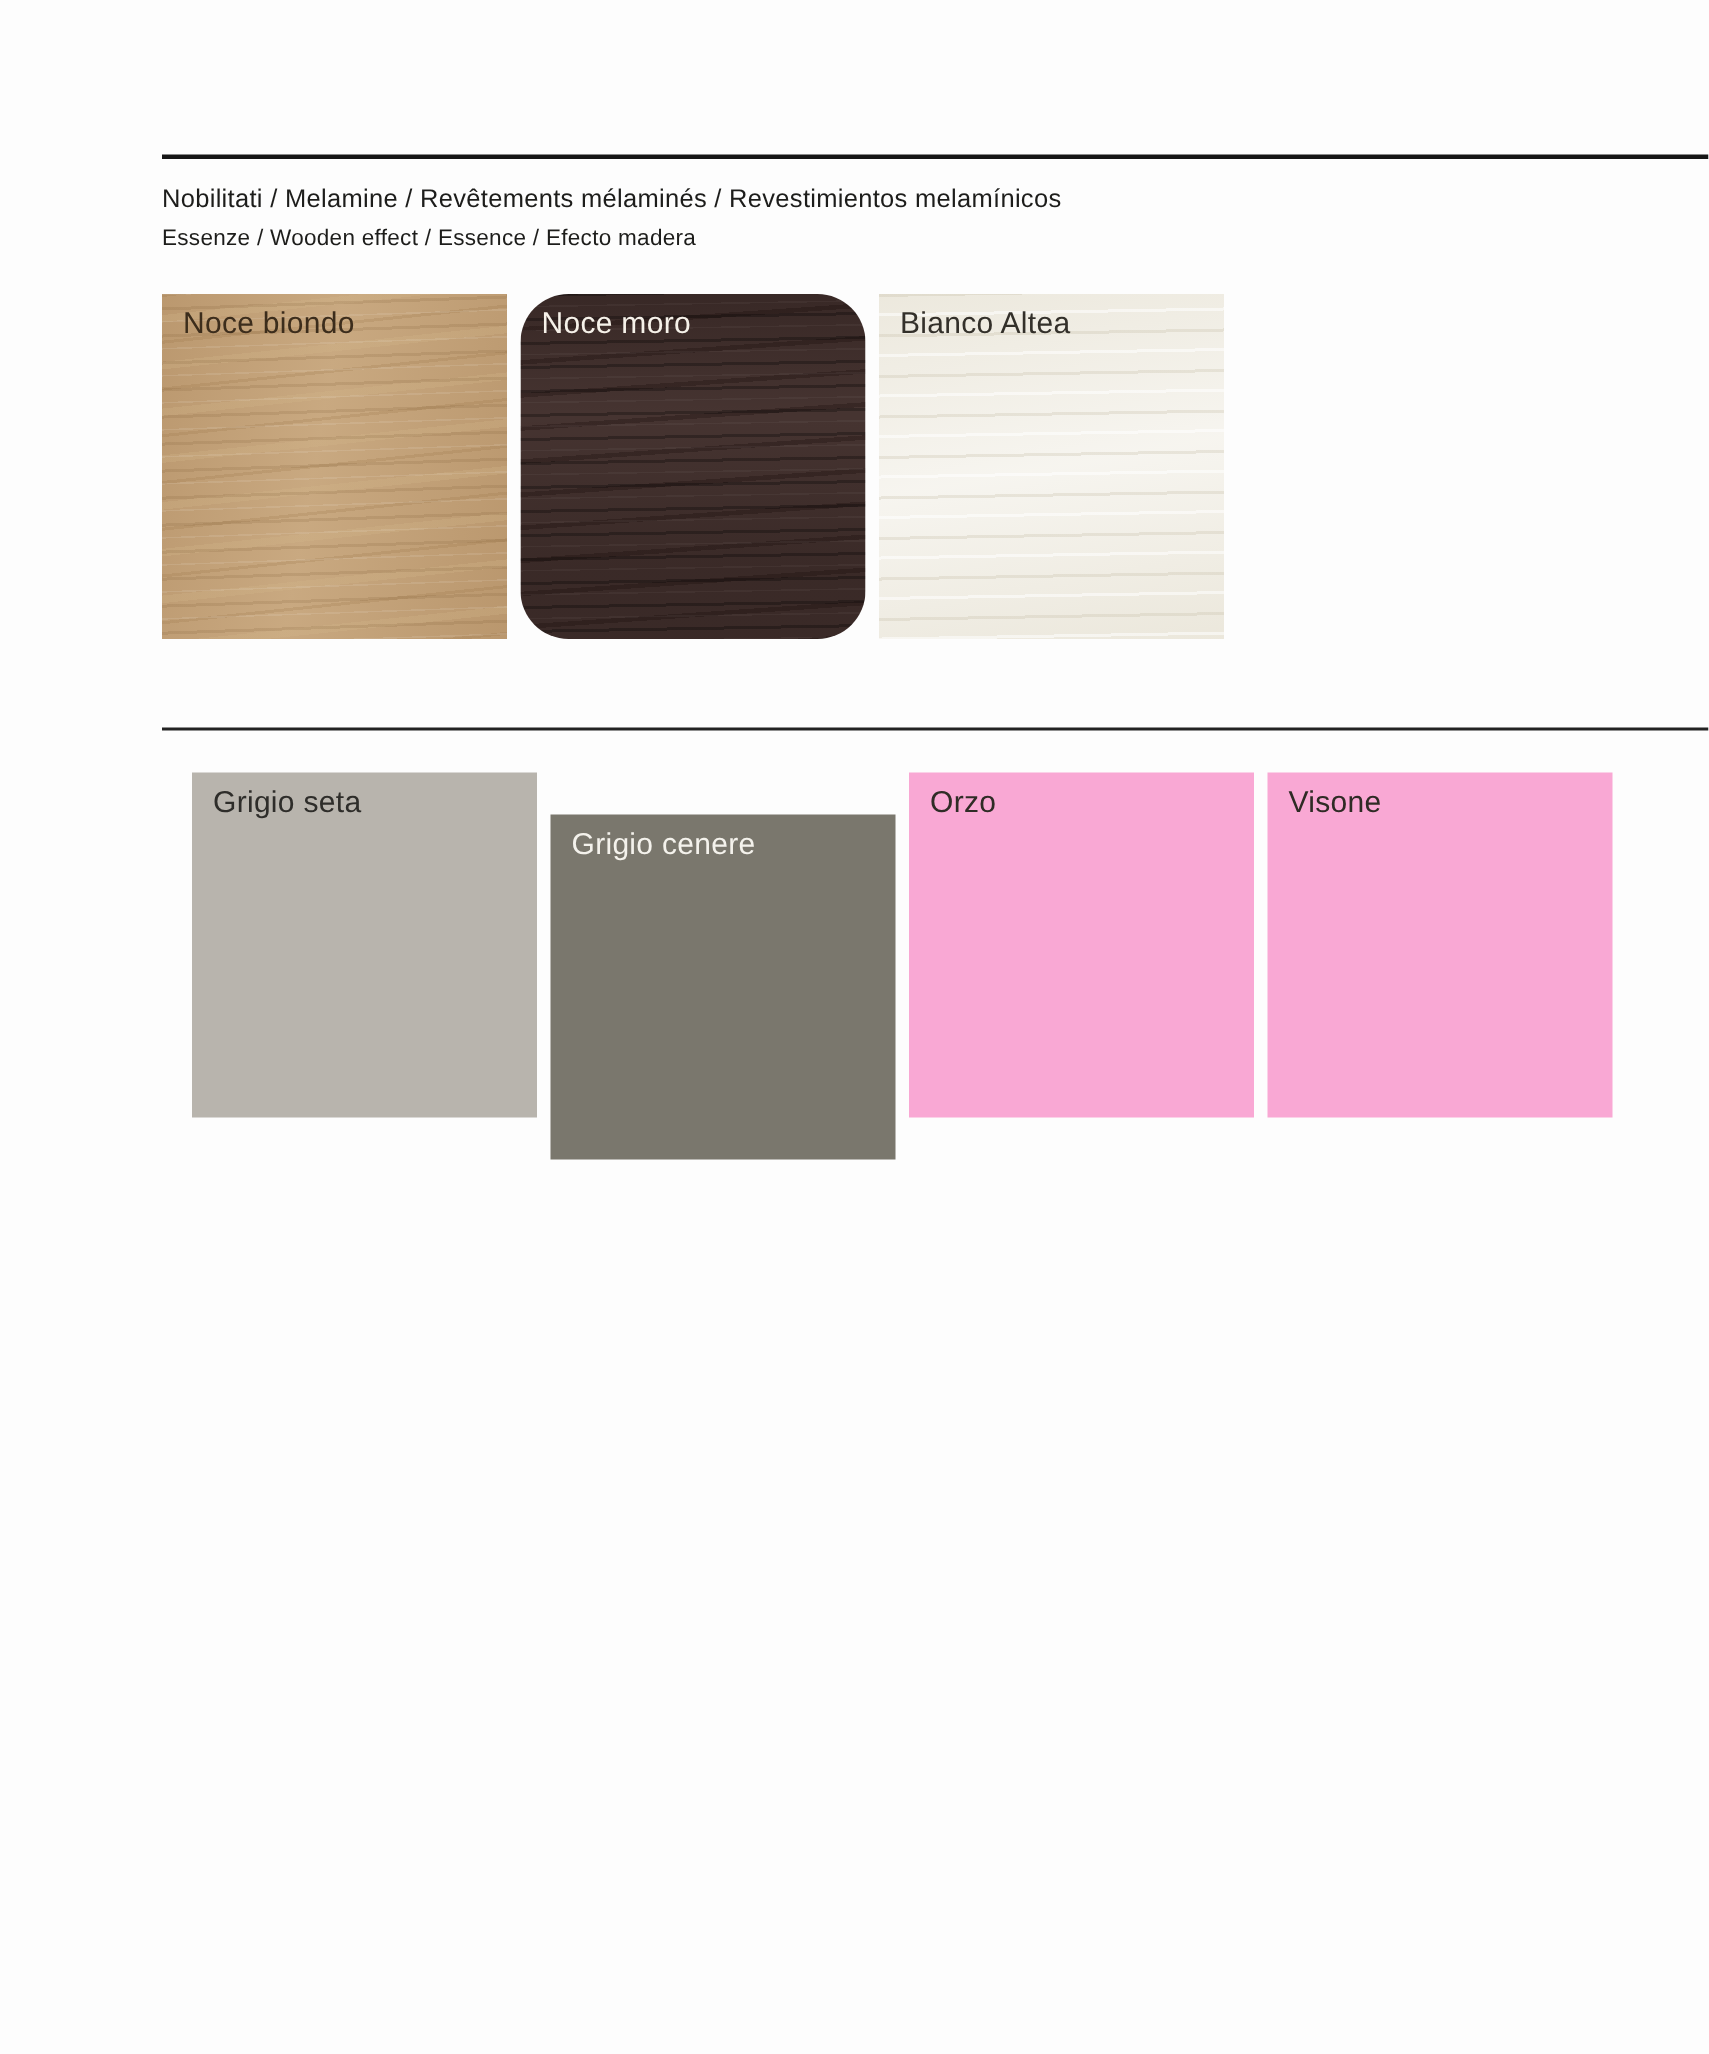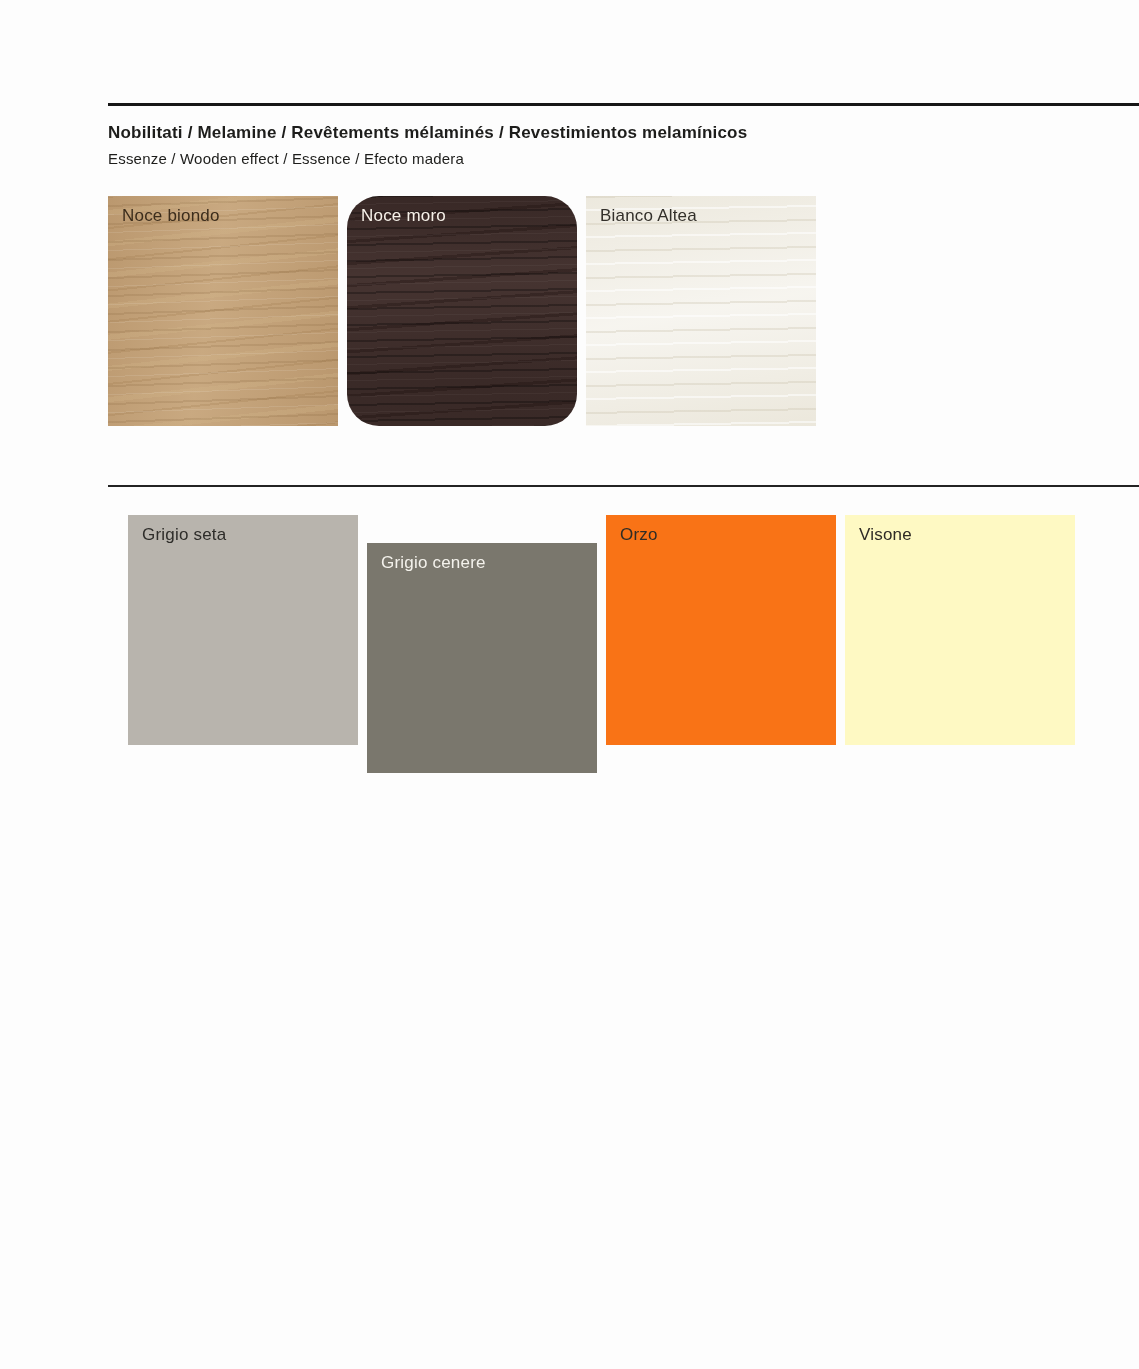--- a/index.html
+++ b/index.html
@@ -17,21 +17,21 @@
     background:#161616;
     width:1031px; 
   }
   .rule.thick{height:3px;margin-top:103px;}
   .rule.thin{height:2px;background:#232323;}
   #rule-2{margin-top:59px;}
   #rule-3{margin-top:70px;}
   .sec-title{
     margin:16px 0 0 0;
     font-size:17px;line-height:22px;
-    font-weight:bold;letter-spacing:.2px;
+    font-weight:normal;letter-spacing:.2px;
   }
   .sec-title.regular{font-weight:normal;margin-top:16px;}
   #sec3-title{margin-top:18px;}
   .sec-subtitle{
     margin:4px 0 0 0;
     font-size:15px;line-height:22px;
     font-weight:normal;letter-spacing:.2px;
   }
   .swatch-row{
     display:flex;column-gap:9px;
@@ -39,21 +39,21 @@
   }
   #row-2,#row-3{margin-top:28px;padding-left:20px;}
   .swatch{
     width:230px;height:230px;
     margin:0;position:relative;
     box-sizing:border-box;
     flex:0 0 auto;
   }
   .swatch figcaption{
     position:absolute;top:11px;left:14px;
-    font-size:17px;line-height:18px;letter-spacing:.2px;
+    font-size:20px;line-height:18px;letter-spacing:.2px;
   }
   
   .tex-wood-light{
     background-image:
       repeating-linear-gradient(178deg, rgba(255,255,255,0.10) 0 1px, rgba(0,0,0,0) 1px 9px, rgba(122,88,48,0.16) 9px 11px, rgba(0,0,0,0) 11px 18px),
       repeating-linear-gradient(174deg, rgba(150,112,66,0.20) 0 2px, rgba(0,0,0,0) 2px 14px, rgba(210,182,138,0.28) 14px 19px, rgba(0,0,0,0) 19px 31px),
       linear-gradient(100deg, rgba(140,100,55,0.10), rgba(255,235,200,0.14) 45%, rgba(140,100,55,0.12));
   }
   .tex-wood-dark{
     background-image:
@@ -106,24 +106,24 @@
 
     <section>
       <hr class="rule thin" id="rule-2">
       <div class="swatch-row" id="row-2">
         <figure class="swatch" style="background-color: rgb(184, 180, 173);">
           <figcaption style="color: rgb(46, 45, 42);">Grigio seta</figcaption>
         </figure>
         <figure class="swatch" style="background-color: rgb(122, 119, 109); margin-top: 28px;">
           <figcaption style="color: rgb(244, 242, 236);">Grigio cenere</figcaption>
         </figure>
-        <figure class="swatch" style="background-color: #f97316;">
+        <figure class="swatch" style="background-color: #f9a8d4;">
           <figcaption style="color: rgb(47, 44, 38);">Orzo</figcaption>
         </figure>
-        <figure class="swatch" style="background-color: #fef9c3;">
+        <figure class="swatch" style="background-color: #f9a8d4;">
           <figcaption style="color: rgb(47, 43, 37);">Visone</figcaption>
         </figure>
       </div>
     </section>
 
 
   </div>
 </div>
 
 </body></html>

